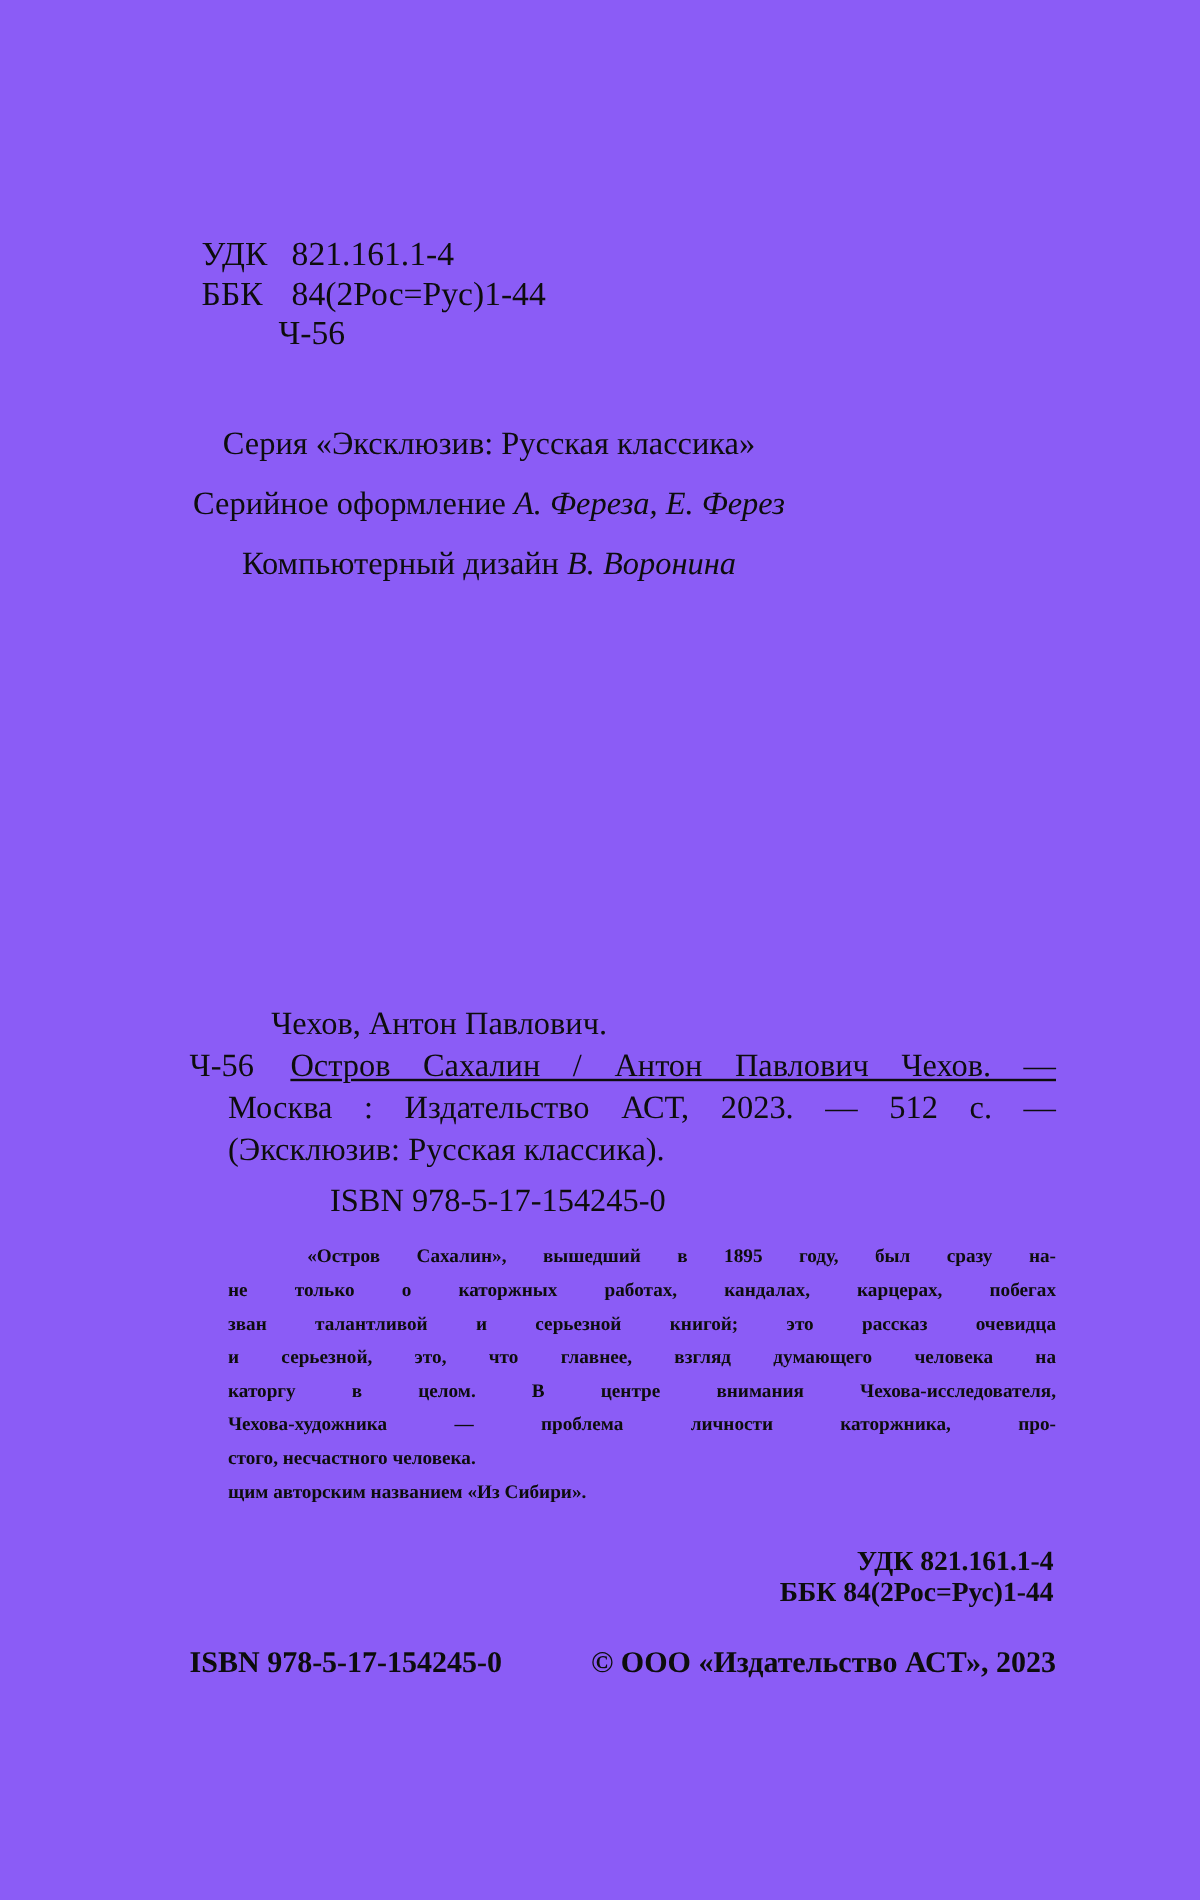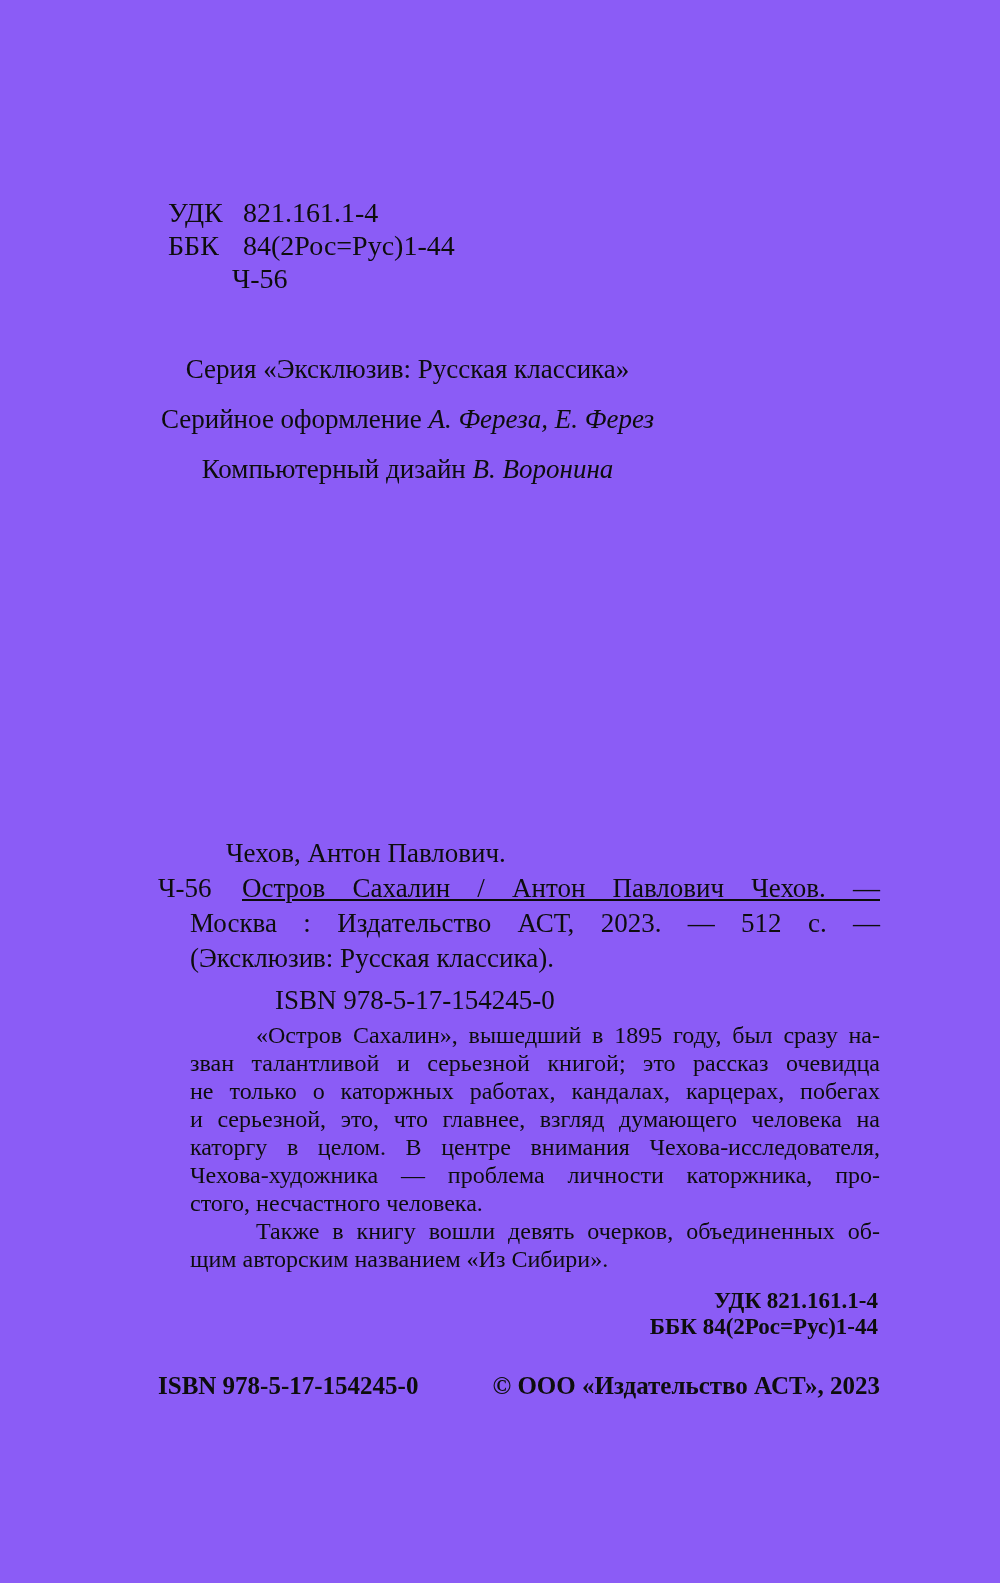--- a/index.html
+++ b/index.html
@@ -68,23 +68,24 @@
   .l-just {
     text-align: justify;
     text-align-last: justify;
   }
   .bib-line1 { padding-left: 52px; text-decoration: underline; }
   .card-isbn {
     margin-top: 7px;
     padding-left: 85px;
   }
   .annotation {
-    margin-top: 3px;
-    font-size: 24px;
+    margin-top: 16px;
+    font-size: 16px;
     line-height: 28px;
+    font-weight: bold;
   }
   .ann-indent { text-indent: 66px; }
 
   
   .codes-right {
     position: absolute;
     right: 122px;
     top: 1288px;
     font-weight: bold;
     font-size: 23px;
@@ -130,27 +131,26 @@
       <span class="bib-mark">Ч-56</span>
       <div class="l-just bib-line1">Остров Сахалин / Антон Павлович Чехов. —</div>
       <div class="l-just">Москва : Издательство АСТ, 2023. — 512 с. —</div>
       <div>(Эксклюзив: Русская классика).</div>
     </div>
 
     <div class="card-isbn">ISBN 978-5-17-154245-0</div>
 
     <div class="annotation">
       <div class="l-just ann-indent">«Остров Сахалин», вышедший в 1895 году, был сразу на-</div>
+      <div class="l-just">не только о каторжных работах, кандалах, карцерах, побегах</div>
       <div class="l-just">зван талантливой и серьезной книгой; это рассказ очевидца</div>
-      <div class="l-just">не только о каторжных работах, кандалах, карцерах, побегах</div>
       <div class="l-just">и серьезной, это, что главнее, взгляд думающего человека на</div>
       <div class="l-just">каторгу в целом. В центре внимания Чехова-исследователя,</div>
       <div class="l-just">Чехова-художника — проблема личности каторжника, про-</div>
       <div>стого, несчастного человека.</div>
-      <div class="l-just ann-indent">Также в книгу вошли девять очерков, объединенных об-</div>
       <div>щим авторским названием «Из Сибири».</div>
     </div>
   </div>
 
   <div class="codes-right">
     <div>УДК 821.161.1-4</div>
     <div>ББК 84(2Рос=Рус)1-44</div>
   </div>
 
   <div class="footer">

